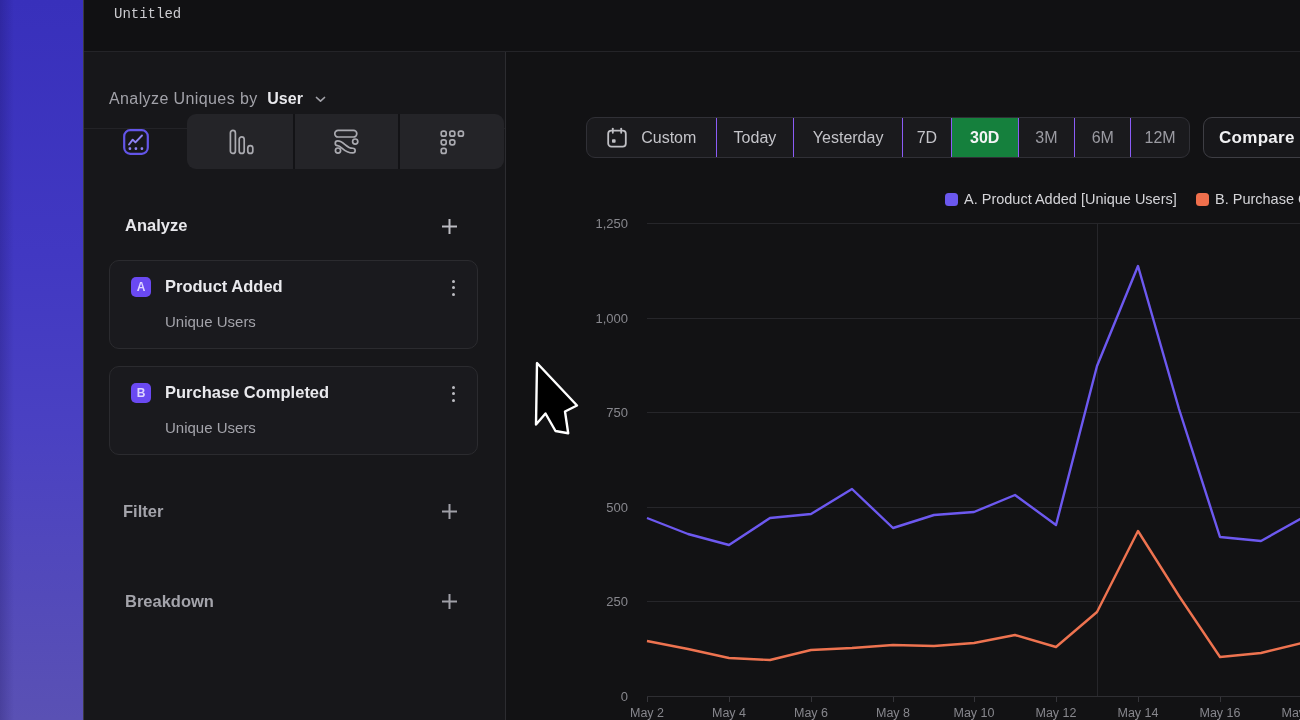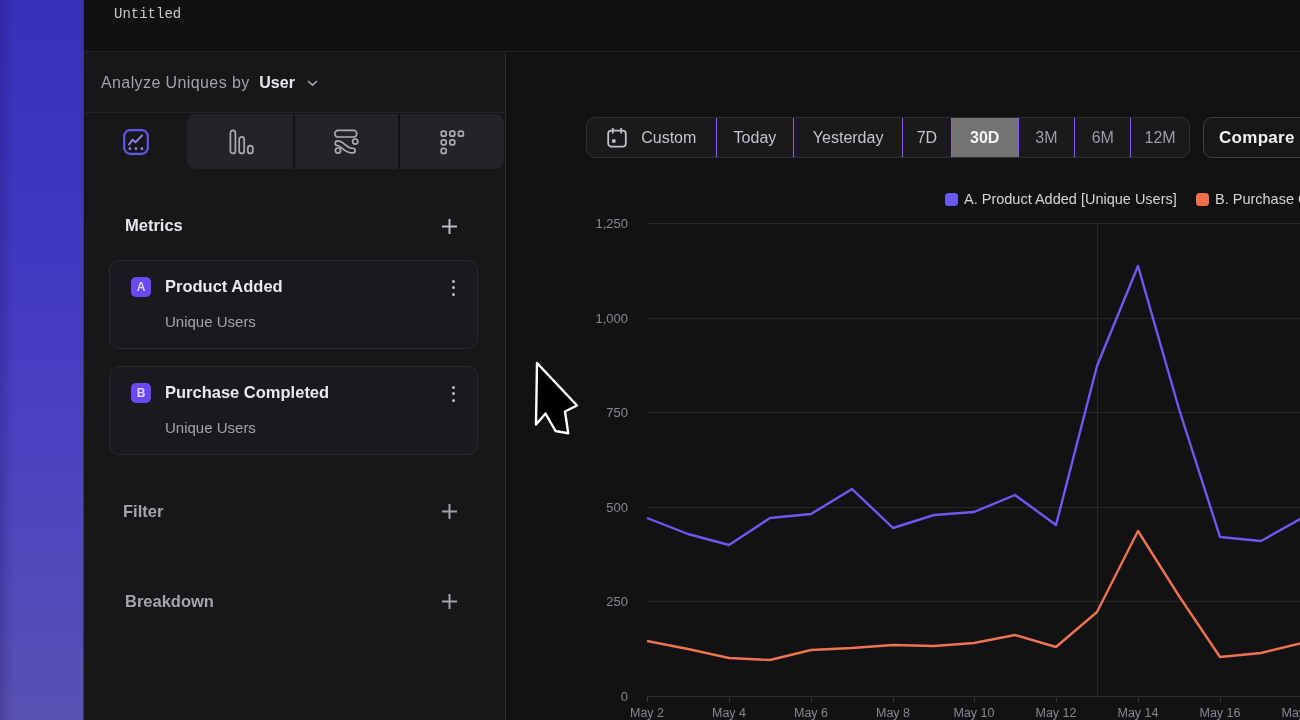--- a/index.html
+++ b/index.html
@@ -12,22 +12,22 @@
     background:linear-gradient(180deg,#3830bb 0%,#4138c2 35%,#4a41c2 60%,#5a51b4 100%); }
   #strip-shade { left:0; top:0; width:14px; height:720px;
     background:linear-gradient(90deg,rgba(15,8,70,0.22),rgba(15,8,70,0)); }
 
   #topbar { left:83px; top:0; width:1217px; height:52px; background:#111113;
     border-bottom:1px solid #242428; }
   #untitled { left:114px; top:7px; font-size:14px; color:#cbcbcf; line-height:1;font-family:Liberation Mono, monospace; }
 
   #panel { left:83px; top:52px; width:423px; height:668px; background:#17171a;
     border-right:1px solid #2c2c30; }
-  #analyze-row { left:83px; top:52px; width:422px; height:61px; border-bottom:1px solid #232327;
-    line-height:61px; padding-left:18px; font-size:16px; letter-spacing:0.4px; color:#a2a2a9; }
+  #analyze-row { left:83px; top:68px; width:422px; height:61px; border-bottom:1px solid #232327;
+    line-height:61px; padding-left:26px; font-size:16px; letter-spacing:0.4px; color:#a2a2a9; }
   #analyze-row b { color:#e9e9ed; font-size:16px; font-weight:700; letter-spacing:0; }
 
   #tabblock { left:187px; top:114px; width:317px; height:55px; background:#242428; border-radius:9px; }
   .tabdiv { top:114px; width:2px; height:55px; background:#131316; }
 
   #metrics-label { left:125px; top:217px; font-size:16.5px; line-height:1; font-weight:700; color:#e8e8ec; }
   .plus { width:17px; height:17px; }
   .card { left:109px; width:369px; height:89px; background:#1a1a1e; border:1px solid #2b2b2f; border-radius:10px; }
   .badge { left:131px; width:20px; height:20px; border-radius:5px; background:#6a49f2;
     color:#ded5ff; font-size:12px; font-weight:700; text-align:center; line-height:20px; }
@@ -38,21 +38,21 @@
 
   .sect { font-size:16.5px; line-height:1; font-weight:700; color:#a4a4ab; }
 
   
   #btnbar { left:586px; top:117px; width:604px; height:41px; border:1px solid #303036;
     border-radius:9px; background:#1a1a1d; display:flex; overflow:hidden; }
   .seg { height:39px; display:flex; align-items:center; justify-content:center;
     font-size:16px; color:#c4c4c9; border-left:1px solid #8b5cf6; }
   .seg:first-child { border-left:none; }
   .seg.dim { color:#9b9ba2; }
-  .seg.sel { background:#737373; color:#f4f4f6; font-weight:700; }
+  .seg.sel { background:#15803d; color:#f4f4f6; font-weight:700; }
   #compare { left:1203px; top:117px; width:112px; height:41px; border:1px solid #3e3e44;
     border-radius:9px; background:#17171a; color:#f1f1f3; font-size:17px; font-weight:700; letter-spacing:0.3px;
     display:flex; align-items:center; padding-left:15px; }
 
   .lg-sw { top:193px; width:13px; height:13px; border-radius:3.5px; }
   .lg-tx { top:192px; font-size:14.5px; line-height:1; color:#d4d4d8; white-space:nowrap; }
 </style>
 </head>
 <body>
 <div id="root">
@@ -91,21 +91,21 @@
     <g fill="none" stroke="#aaaab0" stroke-width="1.7">
       <rect x="2.2" y="2.2" width="5" height="5" rx="2"></rect>
       <rect x="10.8" y="2.2" width="5" height="5" rx="2"></rect>
       <rect x="19.4" y="2.2" width="5" height="5" rx="2"></rect>
       <rect x="2.2" y="10.8" width="5" height="5" rx="2"></rect>
       <rect x="10.8" y="10.8" width="5" height="5" rx="2"></rect>
       <rect x="2.2" y="19.4" width="5" height="5" rx="2"></rect>
     </g>
   </svg>
 
-  <div class="abs" id="metrics-label">Metrics</div>
+  <div class="abs" id="metrics-label">Analyze</div>
   <svg class="abs plus" style="left:441px;top:218px">
       <path d="M8.5 1 V16 M1 8.5 H16" stroke="#bcbcc2" stroke-width="2"></path>
     </svg>
 
   <div class="abs card" style="top:260px"></div>
   <div class="abs badge" style="top:277px">A</div>
   <div class="abs card-title" style="top:278px">Product Added</div>
   <div class="abs kebab" style="top:280px">
       <span style="top:0"></span>
       <span style="top:6.3px"></span>

